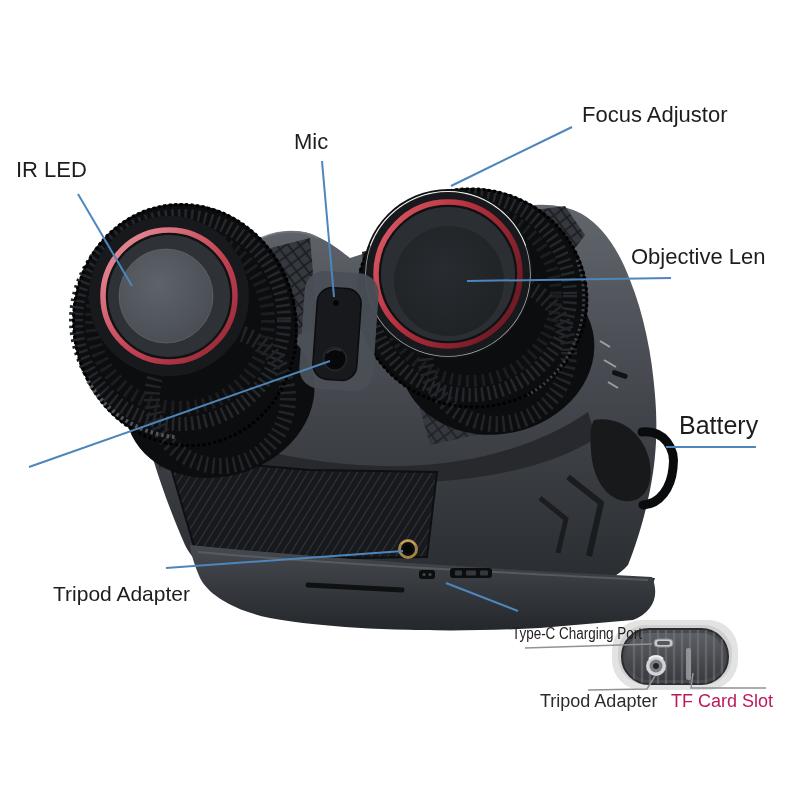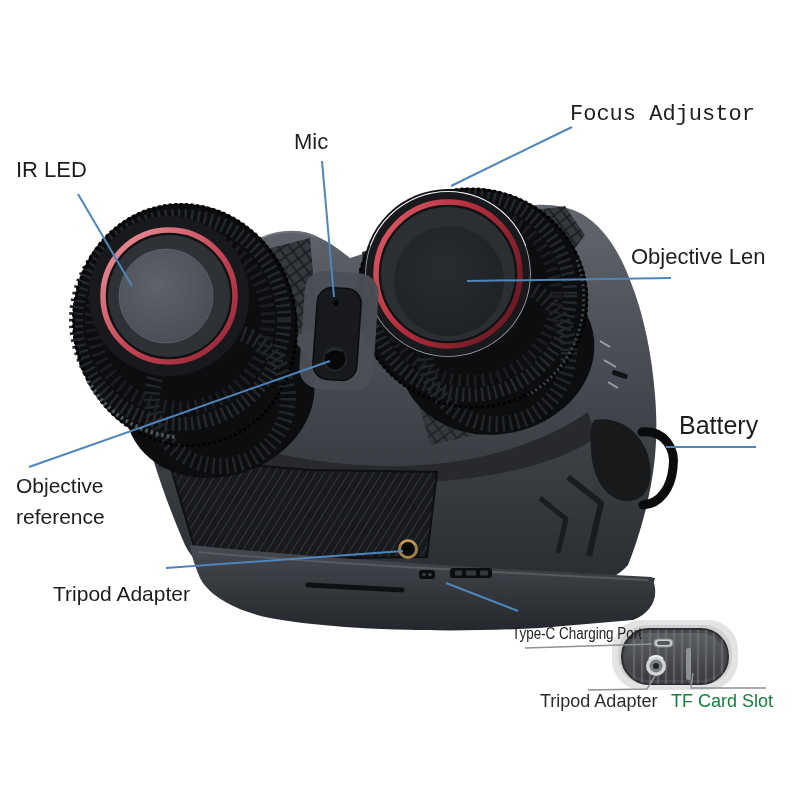--- a/index.html
+++ b/index.html
@@ -2,28 +2,28 @@
 <html><head>
 <meta charset="utf-8">
 <style>
   html,body{margin:0;padding:0;background:#fff;}
   .stage{position:relative;width:800px;height:800px;background:#ffffff;overflow:hidden;
          font-family:"Liberation Sans",sans-serif;}
   .stage svg{position:absolute;left:0;top:0;}
   .lbl{position:absolute;color:#1d1d1f;font-size:22px;line-height:1.1;white-space:nowrap;}
   .lbl-ir{left:16px;top:158px;}
   .lbl-mic{left:294px;top:130px;}
-  .lbl-focus{left:570px;top:103px;font-family:Liberation Mono, monospace;}
+  .lbl-focus{left:582px;top:103px;}
   .lbl-objlen{left:625px;top:245px;margin-left:6px;}
   .lbl-battery{left:679px;top:412px;font-size:25px;}
   .lbl-objref{left:16px;top:470px;font-size:21px;line-height:31px;white-space:normal;width:110px;}
   .lbl-tripod{left:53px;top:582px;font-size:21px;}
   .lbl-typec{left:512px;top:625px;font-size:16px;transform:scaleX(.84);transform-origin:left top;color:#222;}
   .lbl-tripod2{left:540px;top:692px;font-size:18px;color:#2b2b2b;}
-  .lbl-tf{left:671px;top:692px;font-size:18px;color:#15803d;}
+  .lbl-tf{left:671px;top:692px;font-size:18px;color:#be185d;}
 </style>
 </head>
 <body>
 
 <div class="stage">
 
 <svg width="800" height="800" viewBox="0 0 800 800">
   <defs>
     <linearGradient id="bodyGrad" x1="0" y1="0" x2="0" y2="1">
       <stop offset="0" stop-color="#62666d"></stop>
@@ -200,19 +200,18 @@
     <polyline points="655,676 647,689 588,690" stroke="#8f9296"></polyline>
     <polyline points="693,673 691,688 766,688" stroke="#8f9296"></polyline>
   </g>
 </svg>
 
 <div class="lbl lbl-ir">IR LED</div>
 <div class="lbl lbl-mic">Mic</div>
 <div class="lbl lbl-focus">Focus Adjustor</div>
 <div class="lbl lbl-objlen">Objective Len</div>
 <div class="lbl lbl-battery">Battery</div>
-<div class="lbl lbl-objref">Objective reference</div>
 <div class="lbl lbl-tripod">Tripod Adapter</div>
 <div class="lbl lbl-typec">Type-C Charging Port</div>
 <div class="lbl lbl-tripod2">Tripod Adapter</div>
 <div class="lbl lbl-tf">TF Card Slot</div>
 
 </div>
 
 </body></html>

